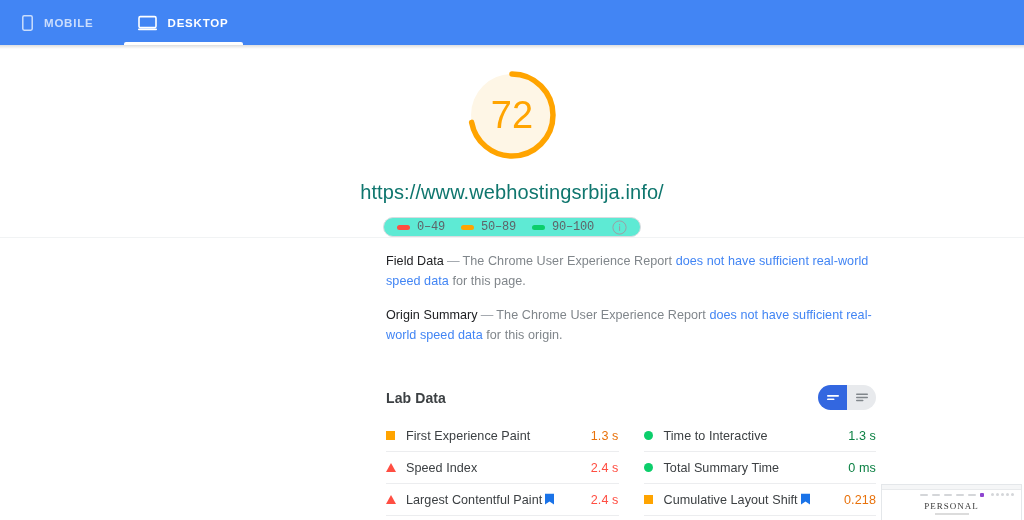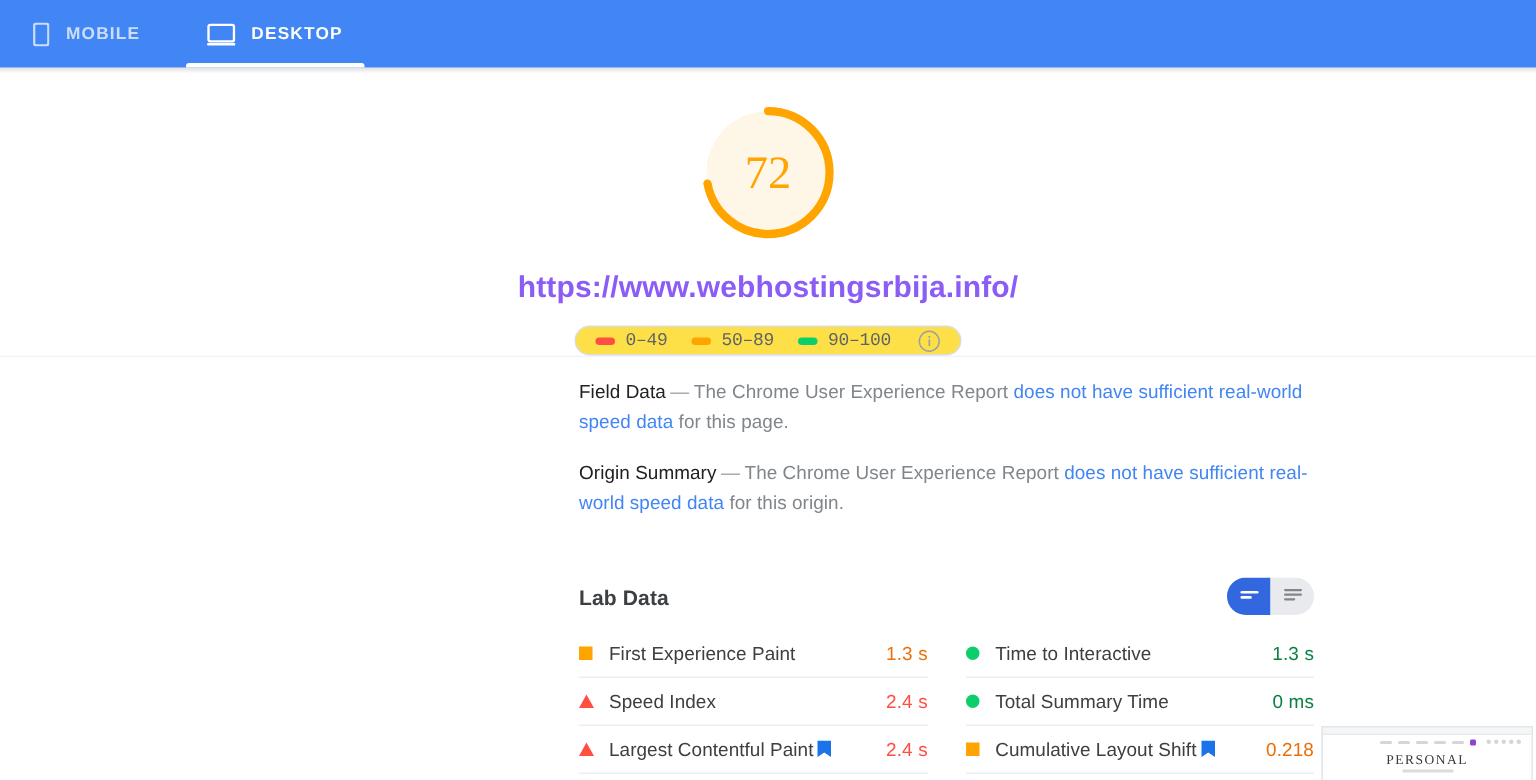--- a/index.html
+++ b/index.html
@@ -58,41 +58,40 @@
     flex-direction: column;
     align-items: center;
     justify-content: flex-start;
     padding-top: 16px;
     background: #fff;
   }
   .gauge-wrap { position: relative; width: 100px; height: 100px; }
   .gauge-num {
     position: absolute; left: 0; top: 0; width: 100%; height: 100%;
     display: flex; align-items: center; justify-content: center;
-    font-size: 31px;
+    font-size: 38px;
     color: #ffa400;
-    font-family: Liberation Serif, serif;
+    font-family: Liberation Sans, sans-serif;
   }
   .url-line {
     margin-top: 16px;
     font-size: 20px;
-    color: #8b5cf6;
+    color: #0f766e;
     letter-spacing: 0.1px;
-    font-weight: bold;
   }
   .legend {
     margin-top: 13px;
     height: 30px;
     border: 1px solid #dadce0;
     border-radius: 16px;
     display: flex;
     align-items: center;
     gap: 16px;
     padding: 0 13px;
-    background: #fde047;
+    background: #5eead4;
   }
   .legend-item { display: flex; align-items: center; gap: 7px; }
   .legend-dash { width: 13px; height: 5px; border-radius: 3px; display: block; }
   .legend-text {
     font-family: "Liberation Mono", monospace;
     font-size: 12px;
     color: #5f6368;
     letter-spacing: -0.2px;
   }
   .info-ico { display: flex; align-items: center; margin-left: 2px; }

